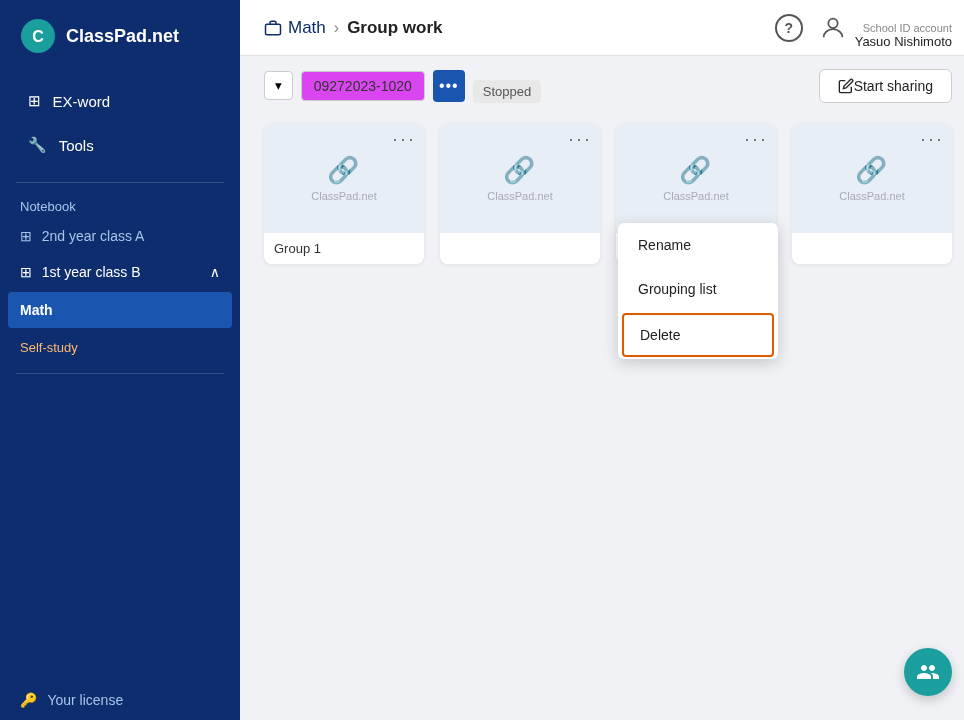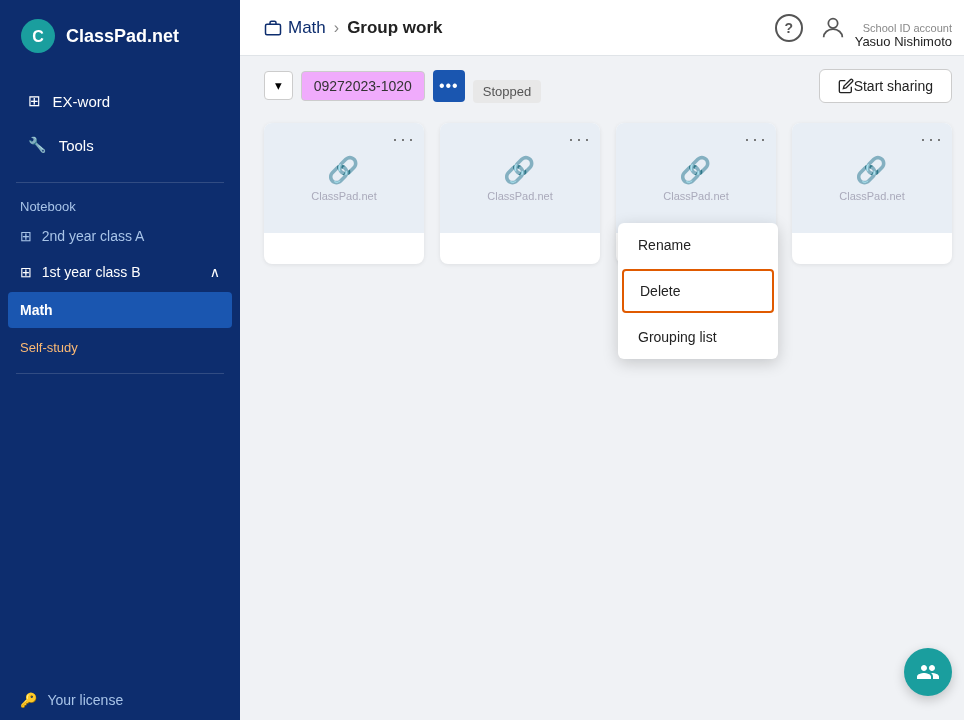--- a/index.html
+++ b/index.html
@@ -189,21 +189,21 @@
       background: white;
       border: 1px solid #ccc;
       border-radius: 4px;
       padding: 6px 10px;
       cursor: pointer;
       display: flex;
       align-items: center;
       gap: 4px;
     }
     .session-id-box {
-      background: #f0abfc;
+      background: #d946ef;
       border: 1px solid #ccc;
       border-radius: 4px;
       padding: 6px 12px;
       font-size: 14px;
       color: #333;
       display: flex;
       align-items: center;
       gap: 8px;
     }
     .more-btn {
@@ -443,20 +443,21 @@
 
   <div class="content">
     <div class="groups-grid">
 
       <div class="group-card">
         <div class="group-card-thumb">
           <span class="link-icon">🔗</span>
           <span class="group-card-thumb-text">ClassPad.net</span>
         </div>
         <div style="position:absolute;top:6px;right:8px;cursor:pointer;color:#666;font-size:18px;letter-spacing:2px;">···</div>
+        <div class="group-card-label">Group 1</div>
       </div>
 
       <div class="group-card">
         <div class="group-card-thumb">
           <span class="link-icon">🔗</span>
           <span class="group-card-thumb-text">ClassPad.net</span>
         </div>
         <div style="position:absolute;top:6px;right:8px;cursor:pointer;color:#666;font-size:18px;letter-spacing:2px;">···</div>
       </div>
 
@@ -476,25 +477,25 @@
         </div>
         <div style="position:absolute;top:6px;right:8px;cursor:pointer;color:#666;font-size:18px;letter-spacing:2px;">···</div>
       </div>
 
     </div>
 
     <div class="context-menu">
       <div class="context-menu-item">
         <span>Rename</span>
       </div>
+      <div class="context-menu-item">
+        <span>Grouping list</span>
+      </div>
       <div class="context-menu-item highlighted">
         <span>Delete</span>
-      </div>
-      <div class="context-menu-item">
-        <span>Grouping list</span>
       </div>
     </div>
 
     <div class="fab">
       <svg viewBox="0 0 24 24" fill="white">
         <path d="M16 11c1.66 0 2.99-1.34 2.99-3S17.66 5 16 5c-1.66 0-3 1.34-3 3s1.34 3 3 3zm-8 0c1.66 0 2.99-1.34 2.99-3S9.66 5 8 5C6.34 5 5 6.34 5 8s1.34 3 3 3zm0 2c-2.33 0-7 1.17-7 3.5V19h14v-2.5c0-2.33-4.67-3.5-7-3.5zm8 0c-.29 0-.62.02-.97.05 1.16.84 1.97 1.97 1.97 3.45V19h6v-2.5c0-2.33-4.67-3.5-7-3.5z"></path>
       </svg>
     </div>
   </div>
 

